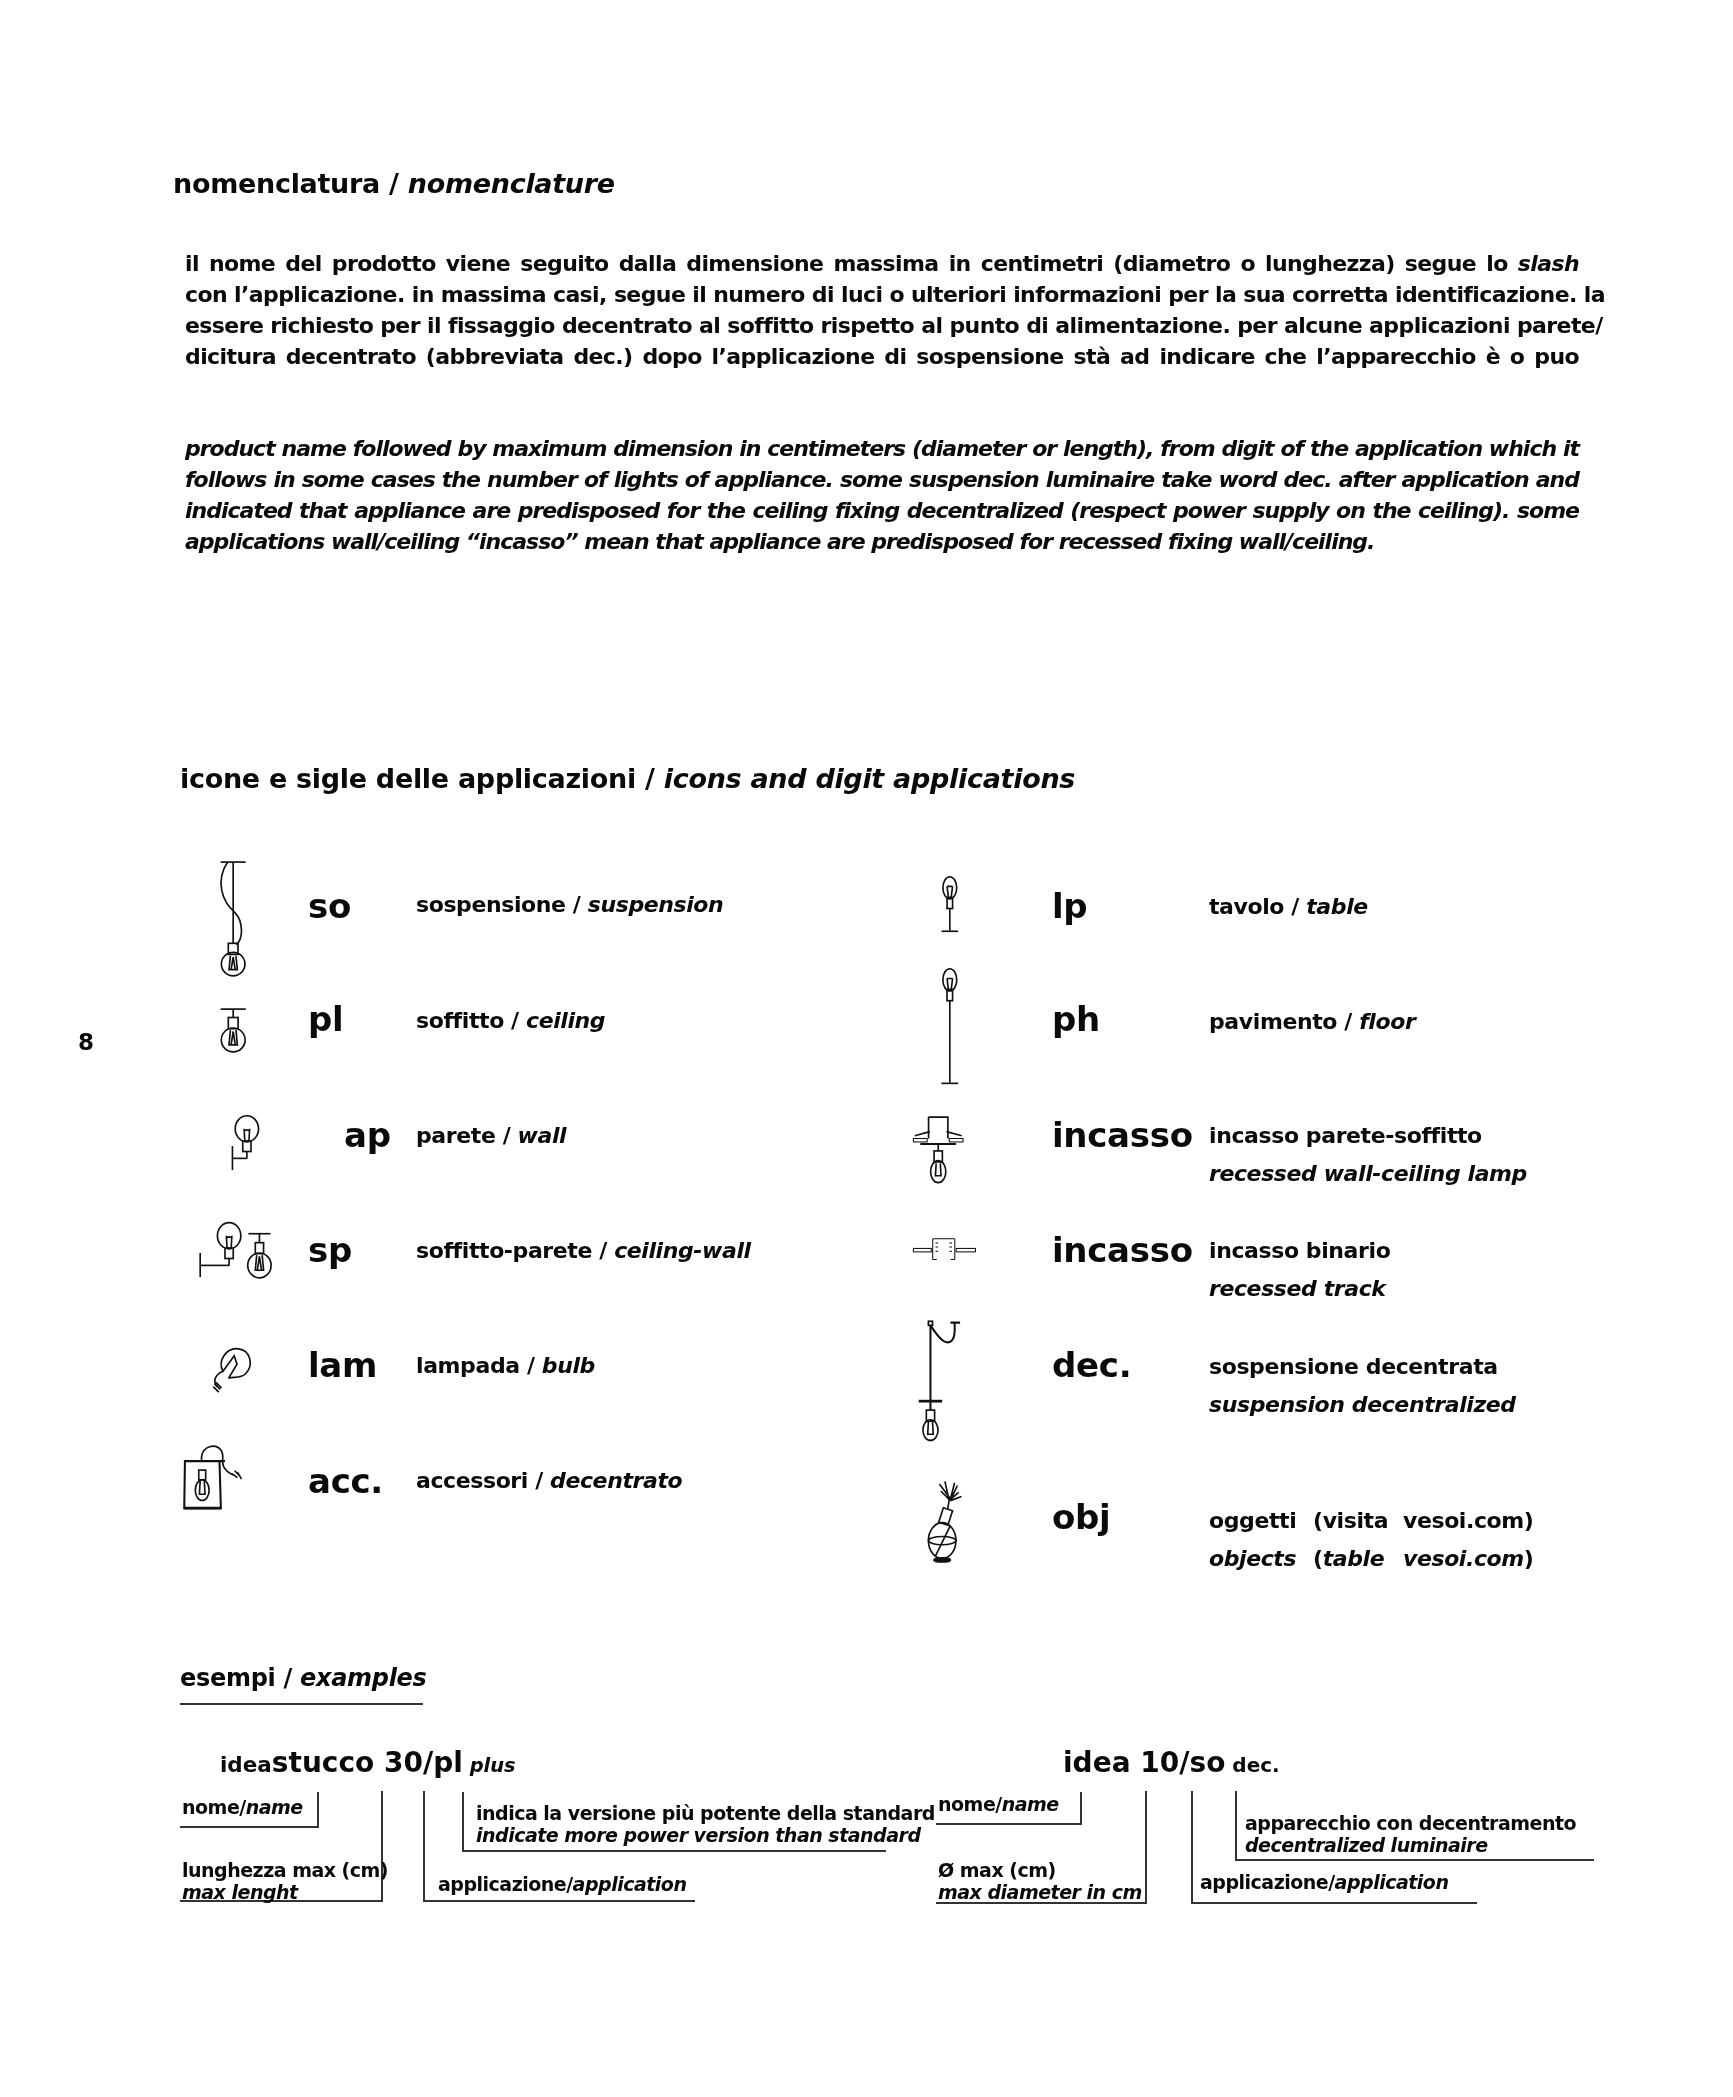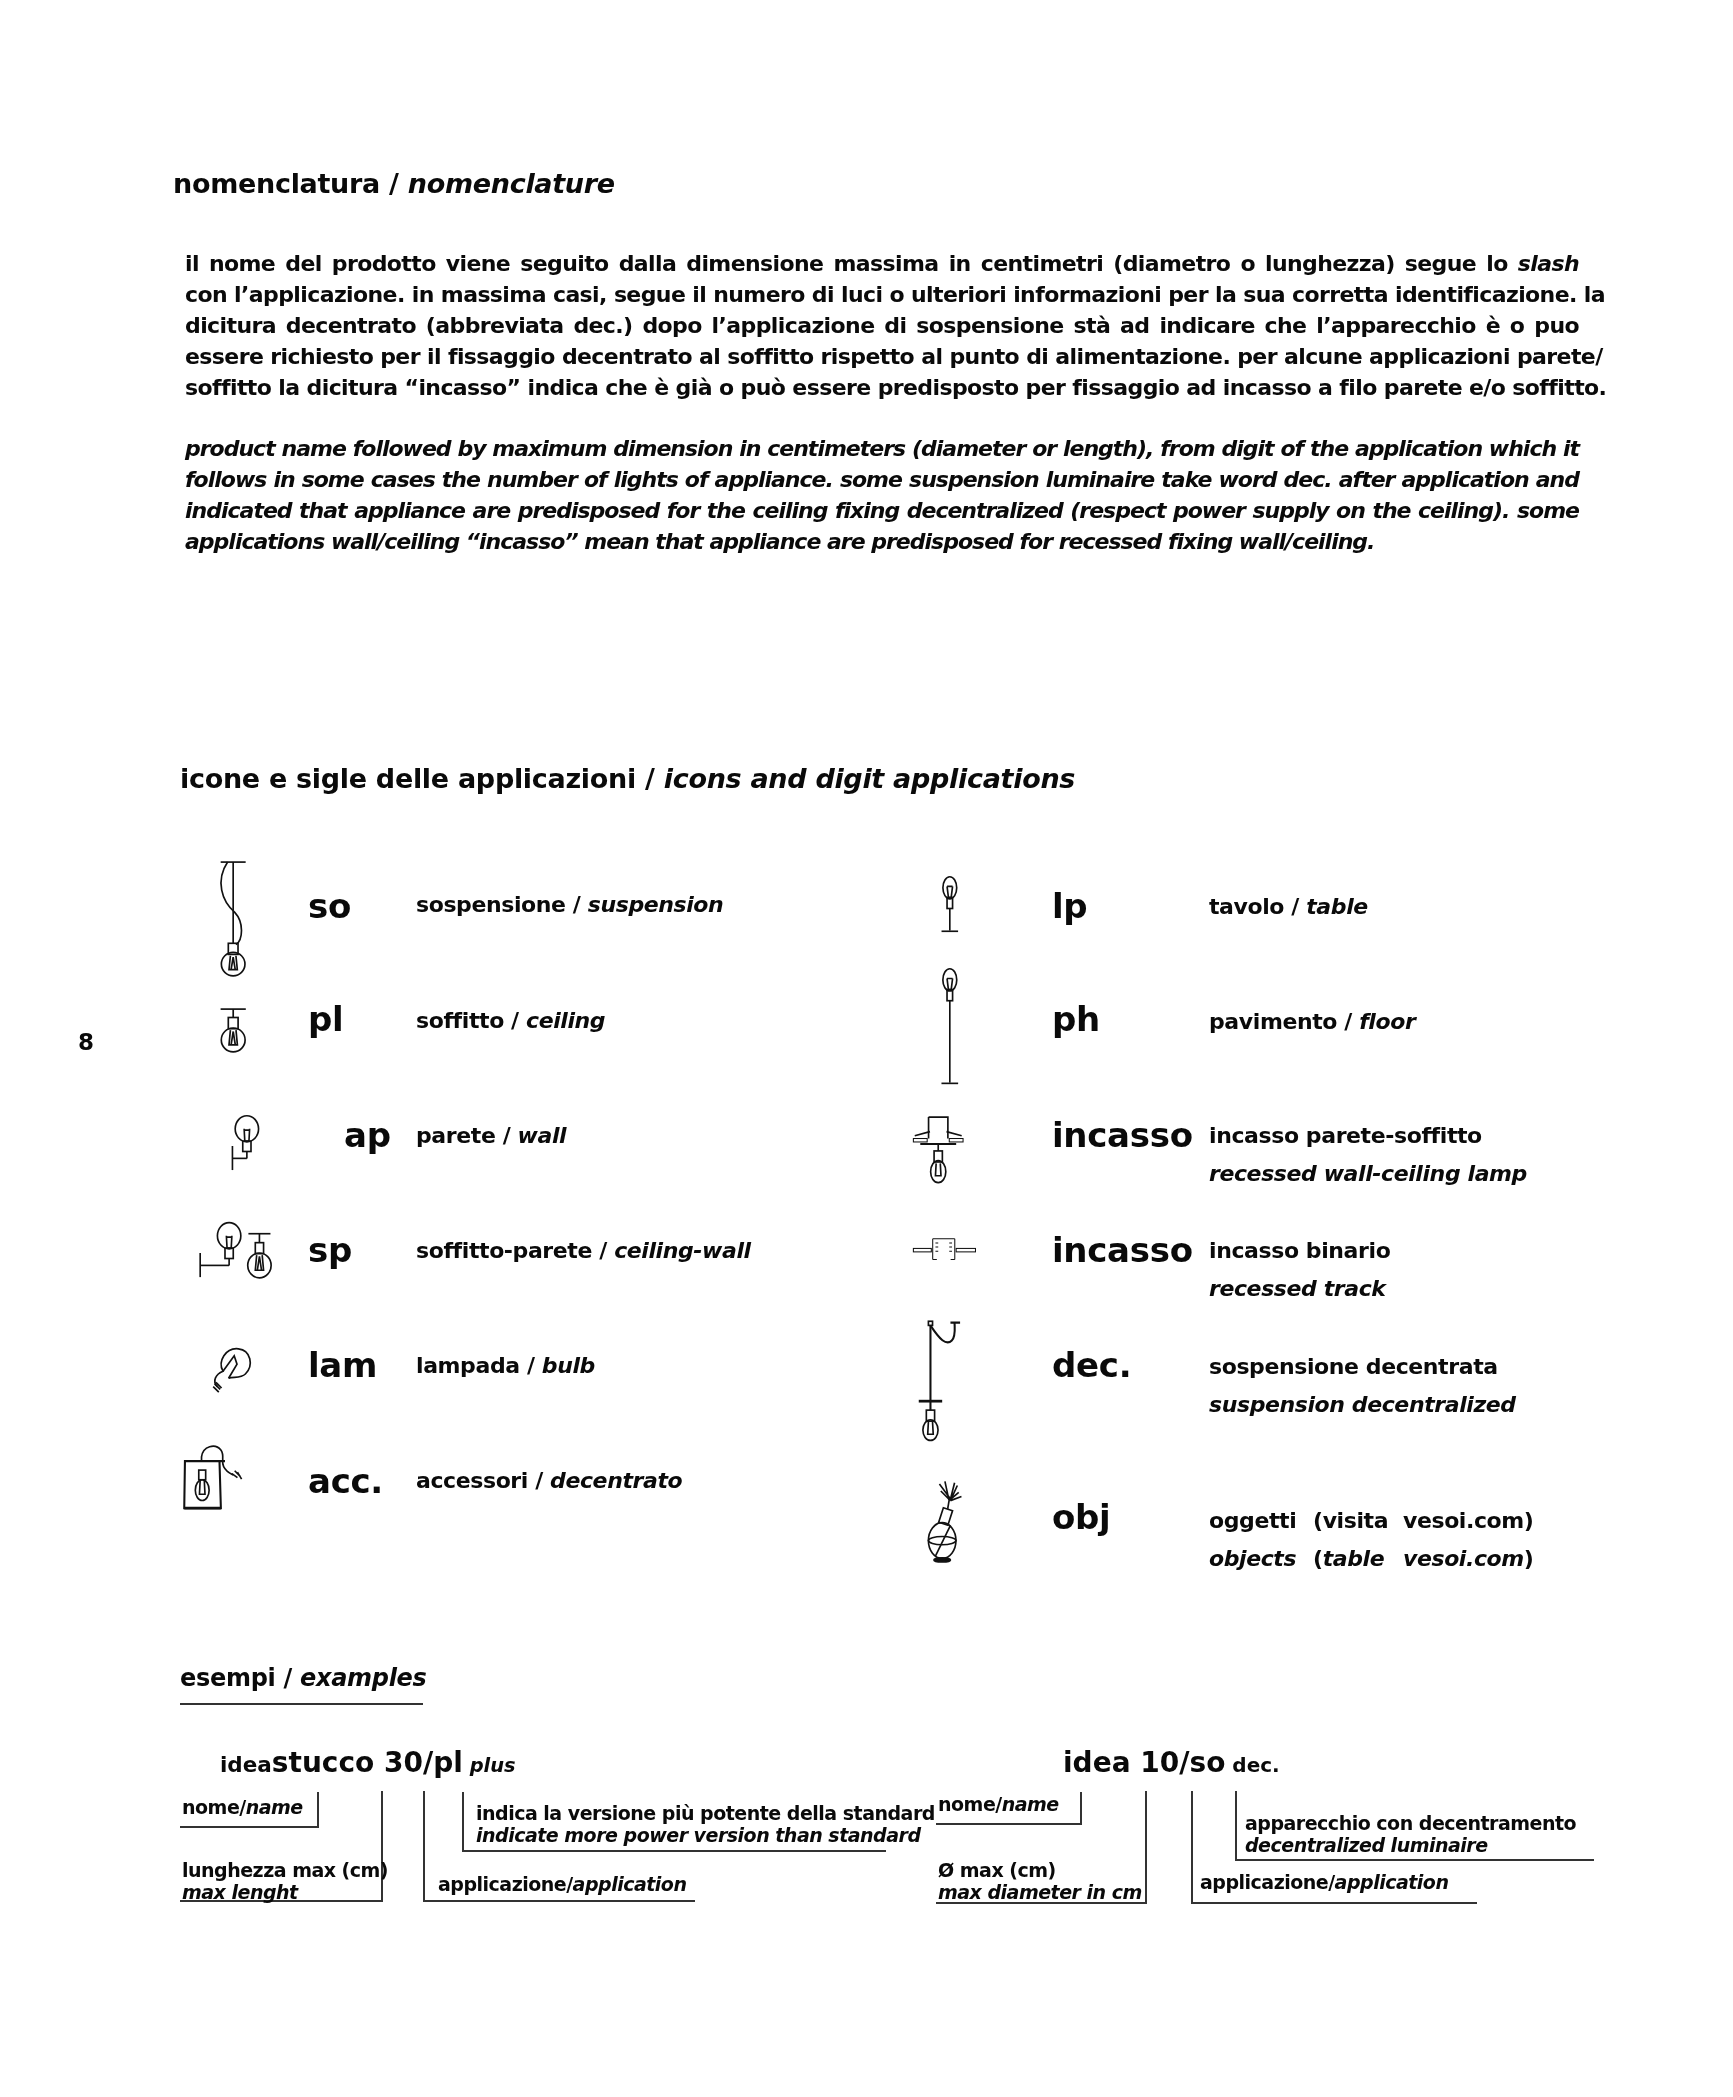--- a/index.html
+++ b/index.html
@@ -34,23 +34,22 @@
 
 <div class="abs pagenum" style="left:78px; top:1029px;">8</div>
 
 <div class="abs h1" style="left:173px; top:168px;">
   <span>nomenclatura</span><span> / </span><span class="it">nomenclature</span>
 </div>
 
 <div class="abs para" style="left:173px; top:248px;">
   <span class="line"><span>il  nome  del prodotto viene seguito dalla dimensione massima in centimetri (diametro o lunghezza) segue lo </span><span class="it">slash</span></span>
   <span class="line">con l’applicazione. in massima casi, segue il numero di luci o ulteriori informazioni per la sua corretta identificazione. la</span>
+  <span class="line">essere richiesto per il fissaggio decentrato al soffitto rispetto al punto di alimentazione. per alcune applicazioni parete/</span>
   <span class="line">dicitura decentrato (abbreviata dec.) dopo l’applicazione di sospensione stà ad indicare che l’apparecchio è o puo</span>
-  <span class="line">essere richiesto per il fissaggio decentrato al soffitto rispetto al punto di alimentazione. per alcune applicazioni parete/</span>
-  <span class="line">soffitto la dicitura “incasso” indica che è già o può essere predisposto per fissaggio ad incasso a filo parete e/o soffitto.</span>
 </div>
 
 <div class="abs para it" style="left:173px; top:433px;">
   <span class="line">product  name  followed by maximum dimension in centimeters (diameter or length), from digit of the application which it</span>
   <span class="line">follows in some cases the number of lights of appliance. some suspension luminaire take word dec. after application and</span>
   <span class="line">indicated that appliance are predisposed for the ceiling fixing decentralized (respect power supply on the ceiling). some</span>
   <span class="line last">applications wall/ceiling “incasso” mean that appliance are predisposed for recessed fixing wall/ceiling.</span>
 </div>
 
 <div class="abs h1" style="left:180px; top:763px;">

